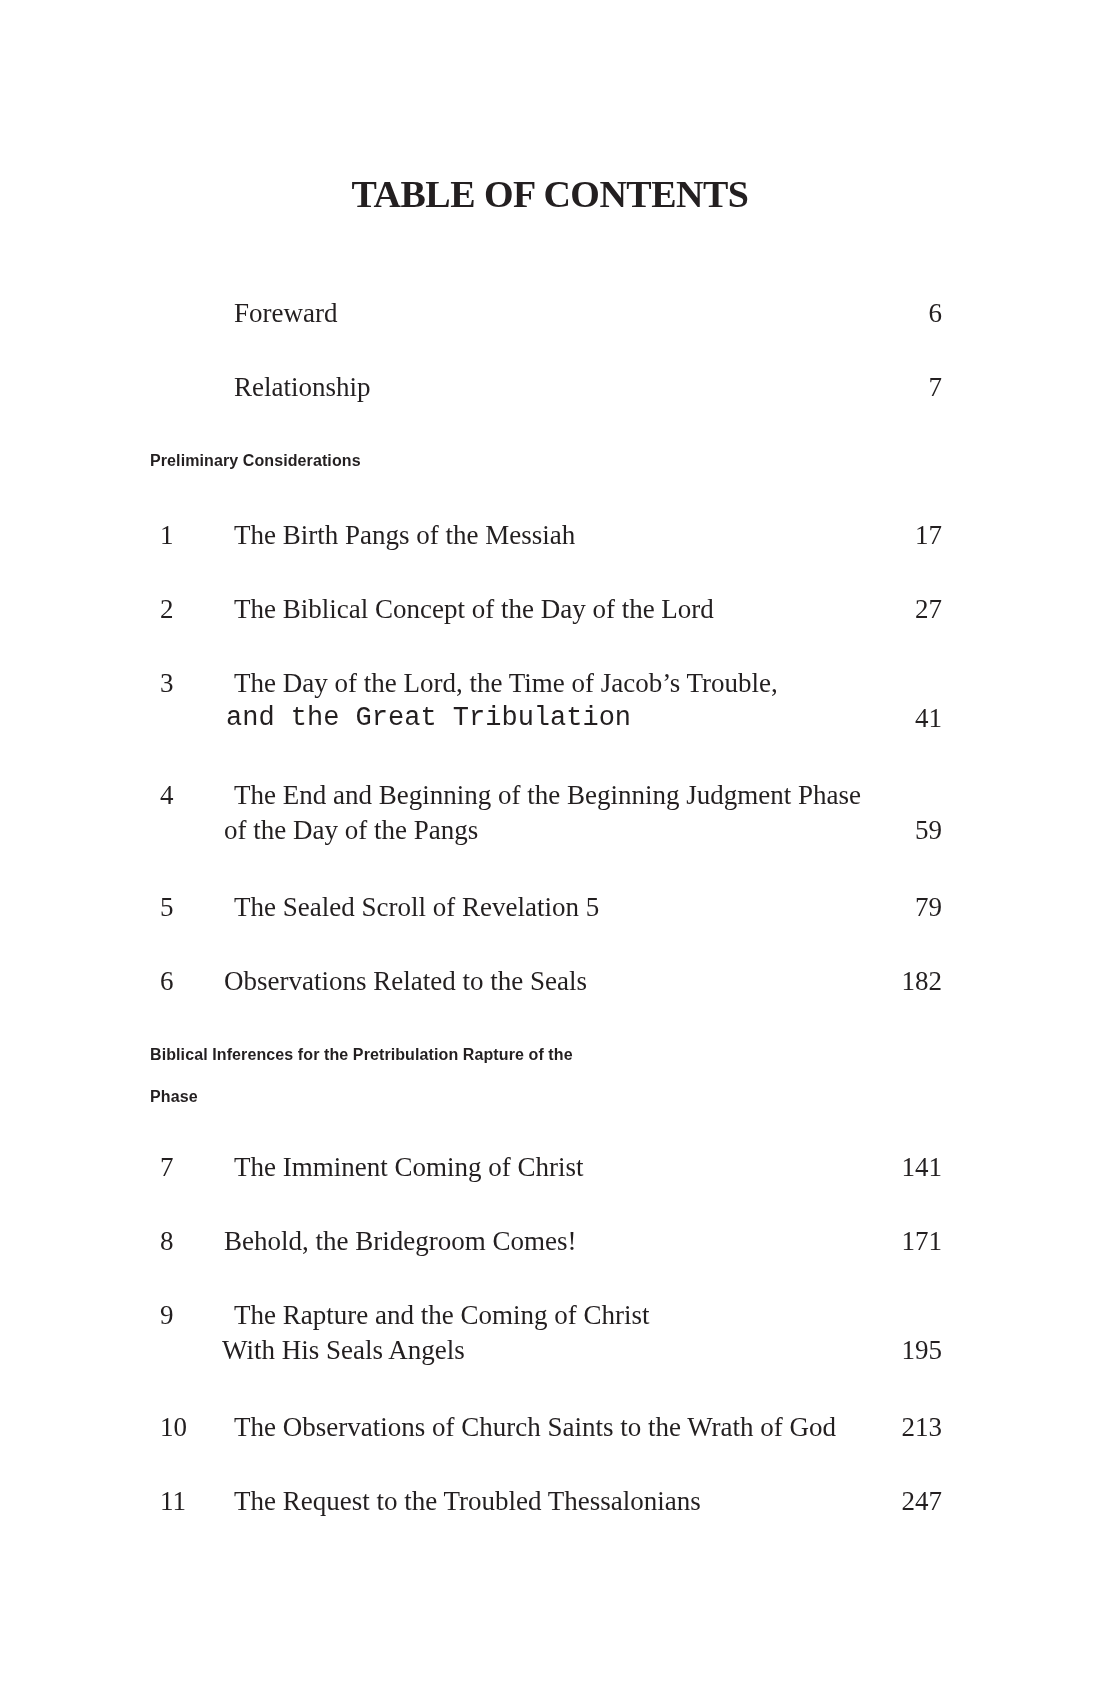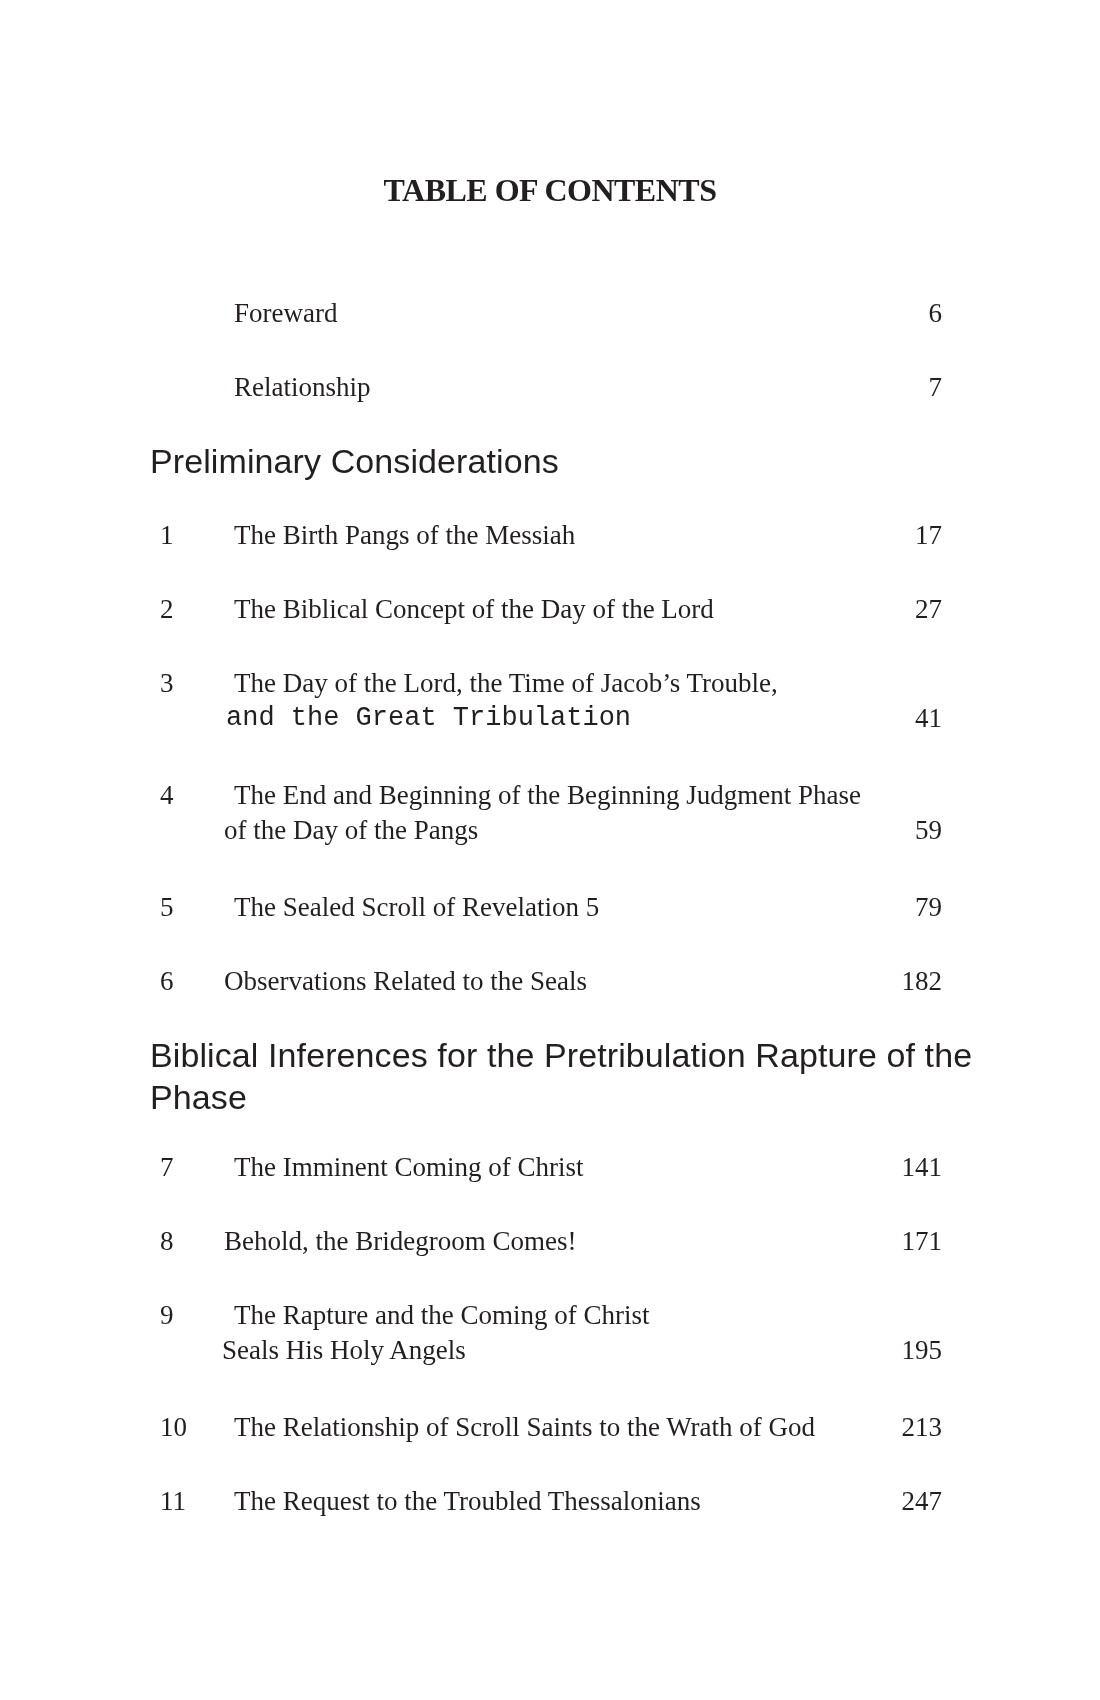--- a/index.html
+++ b/index.html
@@ -1,28 +1,28 @@
 <!DOCTYPE html>
 <html><head>
   <meta charset="utf-8">
   <style>
     html, body { margin: 0; padding: 0; background: #ffffff; }
     body { width: 1100px; height: 1700px; position: relative; overflow: hidden; color: #231f20; }
     .title {
       position: absolute; left: 0; width: 1100px; top: 172px; text-align: center;
       font-family: "Liberation Serif", "DejaVu Serif", serif; font-weight: bold;
-      font-size: 32px; letter-spacing: -0.5px; color: #231f20;
+      font-size: 38px; letter-spacing: -0.5px; color: #231f20;
     }
     .entry { position: absolute; font-family: "Liberation Serif", "DejaVu Serif", serif; font-size: 27px; color: #231f20; line-height: 34px; }
     .num { position: absolute; left: 160px; width: 40px; }
     .text { position: absolute; left: 234px; white-space: nowrap; }
     .page { position: absolute; right: 158px; text-align: right; }
     .section {
       position: absolute; left: 150px; font-family: "Liberation Sans", "DejaVu Sans", sans-serif;
-      font-weight: normal; font-size: 34px; color: #231f20; line-height: 42px; letter-spacing: 0.1px;
+      font-weight: bold; font-size: 16px; color: #231f20; line-height: 42px; letter-spacing: 0.1px;
     }
   </style>
 </head>
 <body>
 
 <div>
   <div class="title">TABLE OF CONTENTS</div>
 
   <div class="entry" style="top:296px;left:0;width:1100px;">
     <span class="text">Foreward</span>
@@ -86,27 +86,27 @@
 
   <div class="entry" style="top:1224px;left:0;width:1100px;">
     <span class="num">8</span>
     <span class="text" style="left:224px;">Behold, the Bridegroom Comes!</span>
     <span class="page">171</span>
   </div>
 
   <div class="entry" style="top:1298px;left:0;width:1100px;height:70px;">
     <span class="num">9</span>
     <span class="text">The Rapture and the Coming of Christ</span>
-    <span class="text" style="top:35px;left:222px;">Seals His Holy Angels</span>
+    <span class="text" style="top:35px;left:222px;">With His Seals Angels</span>
     <span class="page" style="top:35px;">195</span>
   </div>
 
   <div class="entry" style="top:1410px;left:0;width:1100px;">
     <span class="num">10</span>
-    <span class="text">The Relationship of Scroll Saints to the Wrath of God</span>
+    <span class="text">The Observations of Church Saints to the Wrath of God</span>
     <span class="page">213</span>
   </div>
 
   <div class="entry" style="top:1484px;left:0;width:1100px;">
     <span class="num">11</span>
     <span class="text">The Request to the Troubled Thessalonians</span>
     <span class="page">247</span>
   </div>
 </div>
 

